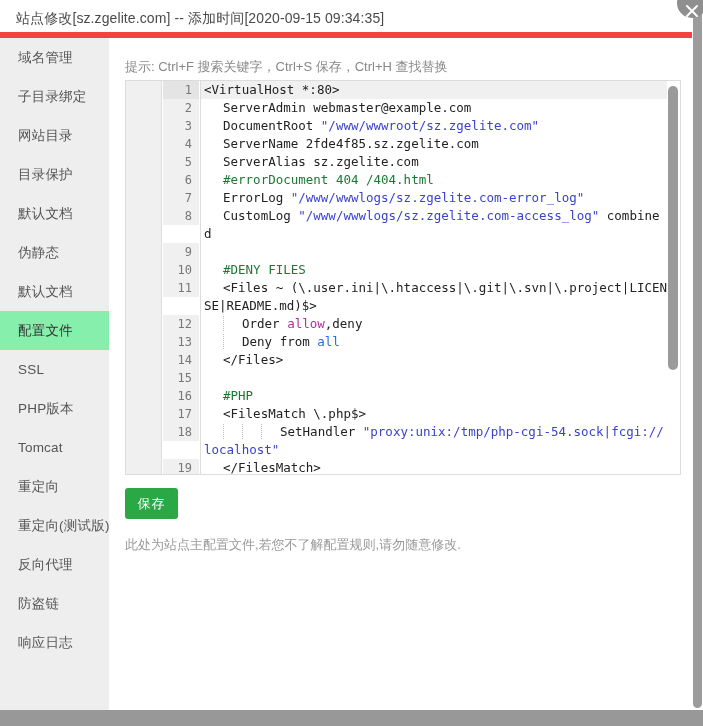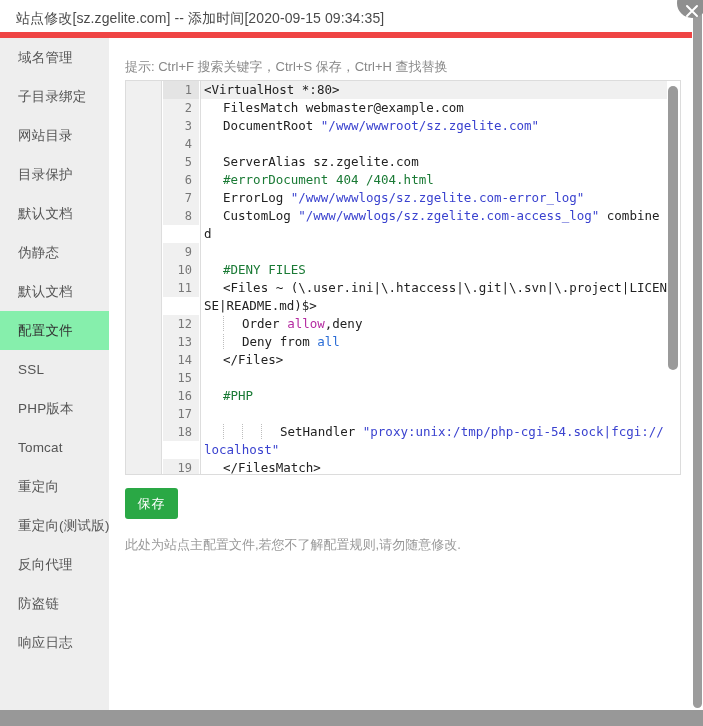--- a/index.html
+++ b/index.html
@@ -273,29 +273,29 @@
 
     <div class="editor">
       <div class="gutter"></div>
       <div class="codearea" id="codearea">
           <div class="ln-row active-line">
             <div class="ln-num">1</div>
             <div class="code-cell"><span>&lt;VirtualHost *:80&gt;</span></div>
           </div>
           <div class="ln-row">
             <div class="ln-num">2</div>
-            <div class="code-cell"><span class="ind nb"></span><span>FilesMatch webmaster@example.com</span></div>
+            <div class="code-cell"><span class="ind nb"></span><span>ServerAdmin webmaster@example.com</span></div>
           </div>
           <div class="ln-row">
             <div class="ln-num">3</div>
             <div class="code-cell"><span class="ind nb"></span><span>DocumentRoot </span><span class="cm-string">"/www/wwwroot/sz.zgelite.com"</span></div>
           </div>
           <div class="ln-row">
             <div class="ln-num">4</div>
-            <div class="code-cell"><span class="ind nb"></span></div>
+            <div class="code-cell"><span class="ind nb"></span><span>ServerName 2fde4f85.sz.zgelite.com</span></div>
           </div>
           <div class="ln-row">
             <div class="ln-num">5</div>
             <div class="code-cell"><span class="ind nb"></span><span>ServerAlias sz.zgelite.com</span></div>
           </div>
           <div class="ln-row">
             <div class="ln-num">6</div>
             <div class="code-cell"><span class="ind nb"></span><span class="cm-comment">#errorDocument 404 /404.html</span></div>
           </div>
           <div class="ln-row">
@@ -333,21 +333,21 @@
           <div class="ln-row">
             <div class="ln-num">15</div>
             <div class="code-cell">&nbsp;</div>
           </div>
           <div class="ln-row">
             <div class="ln-num">16</div>
             <div class="code-cell"><span class="ind nb"></span><span class="cm-comment">#PHP</span></div>
           </div>
           <div class="ln-row">
             <div class="ln-num">17</div>
-            <div class="code-cell"><span class="ind nb"></span></div>
+            <div class="code-cell"><span class="ind nb"></span><span>&lt;FilesMatch \.php$&gt;</span></div>
           </div>
           <div class="ln-row">
             <div class="ln-num">18</div>
             <div class="code-cell"><span class="ind nb"></span><span class="ind"></span><span class="ind"></span><span class="ind"></span><span>SetHandler </span><span class="cm-string">"proxy:unix:/tmp/php-cgi-54.sock|fcgi://localhost"</span></div>
           </div>
           <div class="ln-row">
             <div class="ln-num">19</div>
             <div class="code-cell"><span class="ind nb"></span><span>&lt;/FilesMatch&gt;</span></div>
           </div>
         </div>

